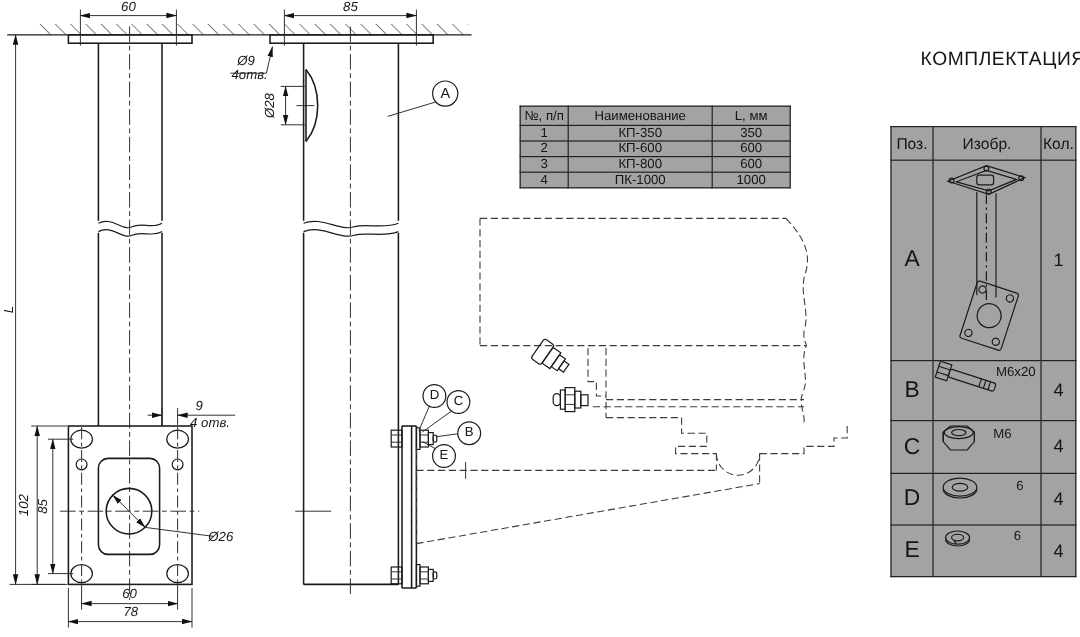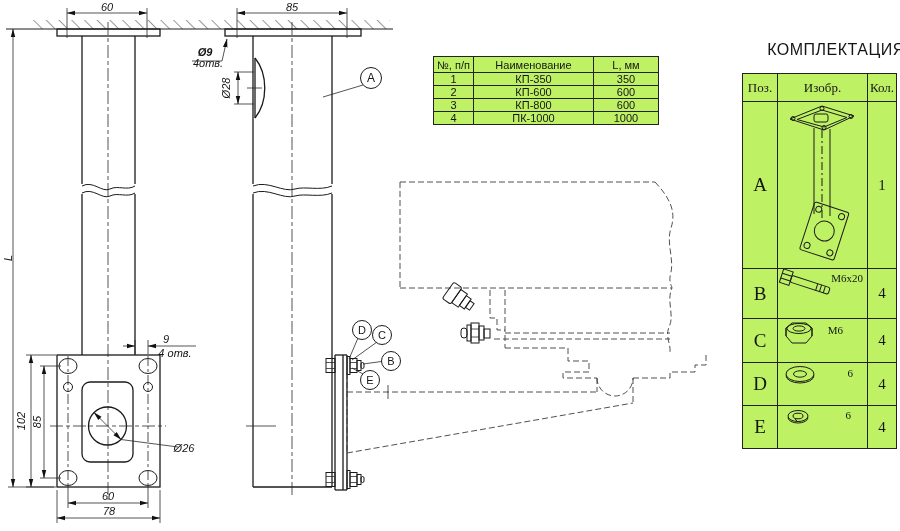--- a/index.html
+++ b/index.html
@@ -13,26 +13,26 @@
   .cl{stroke:#2a2a2a;stroke-width:0.8;fill:none;stroke-dasharray:13 3 4 3;}
   .hd{stroke:#3a3a3a;stroke-width:0.9;fill:none;stroke-dasharray:10 3 3 3;}
   .cam{stroke:#3c3c3c;stroke-width:0.9;fill:none;stroke-dasharray:6 3;}
   .sm{stroke:#1b1b1b;stroke-width:1;fill:none;}
   .ov{position:absolute;transform:translate(-50%,-50%);white-space:nowrap;line-height:1;}
   .rot{transform:translate(-50%,-50%) rotate(-90deg);}
   .dim{font-size:11px;font-style:italic;}
   .callout{font-size:11px;}
   .big-label{font-size:12px;}
   .title{font-size:16px;letter-spacing:0.5px;}
-  table{border-collapse:collapse;position:absolute;background:#bef264;table-layout:fixed;}
+  table{border-collapse:collapse;position:absolute;background:#a3a3a3;table-layout:fixed;margin-top:32px;}
   td,th{border:1px solid #222;text-align:center;vertical-align:middle;padding:0;font-weight:normal;}
   #spec{left:433px;top:56px;width:225px;font-size:11px;}
   #spec th{height:15px;}
   #spec td{height:12px;}
-  #kit{left:742px;top:73px;width:154px;font-size:13px;font-family:Liberation Serif, serif;}
+  #kit{left:742px;top:73px;width:154px;font-size:13px;}
   #kit th{height:27px;font-size:13px;}
   .pos{font-size:19px;}
   .qty{font-size:15px;}
   .izo{position:relative;}
   .part-label{position:absolute;font-size:11px;line-height:1;text-align:center;}
   .pl-b{right:4px;top:4px;}
   .pl-c{right:24px;top:6px;}
   .pl-d{right:14px;top:5px;}
   .pl-e{right:16px;top:4px;}
   .icon-wrap{display:flex;align-items:center;justify-content:center;height:100%;}
@@ -241,21 +241,21 @@
 <span class="ov dim" style="left:107px;top:7px;">60</span>
 <span class="ov dim rot" style="left:8px;top:258px;">L</span>
 <span class="ov dim" style="left:166px;top:339px;">9</span>
 <span class="ov dim" style="left:175px;top:353px;">4 отв.</span>
 <span class="ov dim rot" style="left:21px;top:421px;">102</span>
 <span class="ov dim rot" style="left:37px;top:422px;">85</span>
 <span class="ov dim" style="left:184px;top:448px;">Ø26</span>
 <span class="ov dim" style="left:108px;top:496px;">60</span>
 <span class="ov dim" style="left:109px;top:511px;">78</span>
 <span class="ov dim" style="left:292px;top:7px;">85</span>
-<span class="ov dim" style="left:205px;top:52px;font-weight:bold;">Ø9</span>
+<span class="ov dim" style="left:205px;top:52px;">Ø9</span>
 <span class="ov dim" style="left:208px;top:63px;">4отв.</span>
 <span class="ov dim rot" style="left:226px;top:88px;">Ø28</span>
 <span class="ov big-label" style="left:371px;top:78px;">A</span>
 <span class="ov callout" style="left:362px;top:330px;">D</span>
 <span class="ov callout" style="left:382px;top:335px;">C</span>
 <span class="ov callout" style="left:391px;top:361px;">B</span>
 <span class="ov callout" style="left:370px;top:380px;">E</span>
 
 <table id="spec">
   <colgroup>

